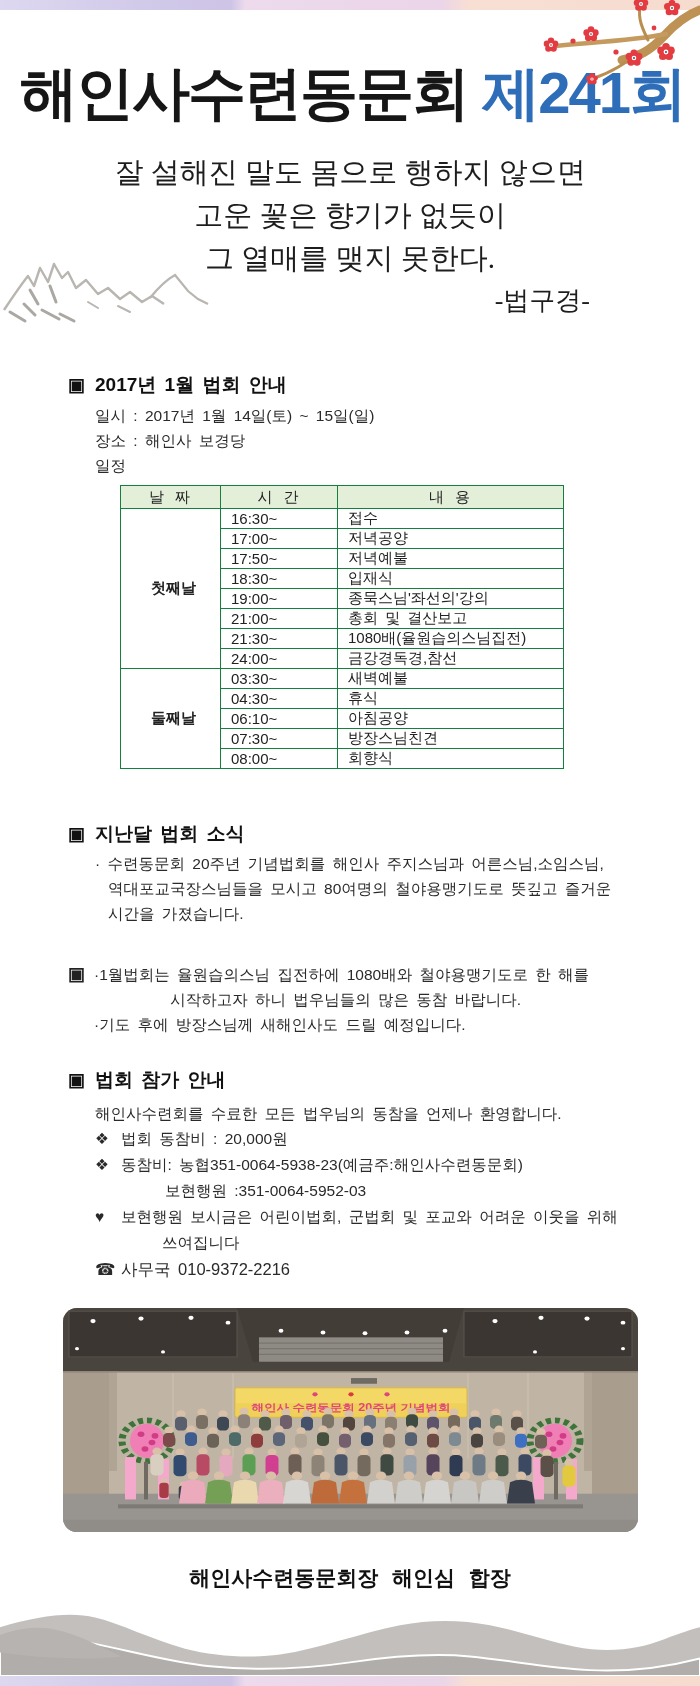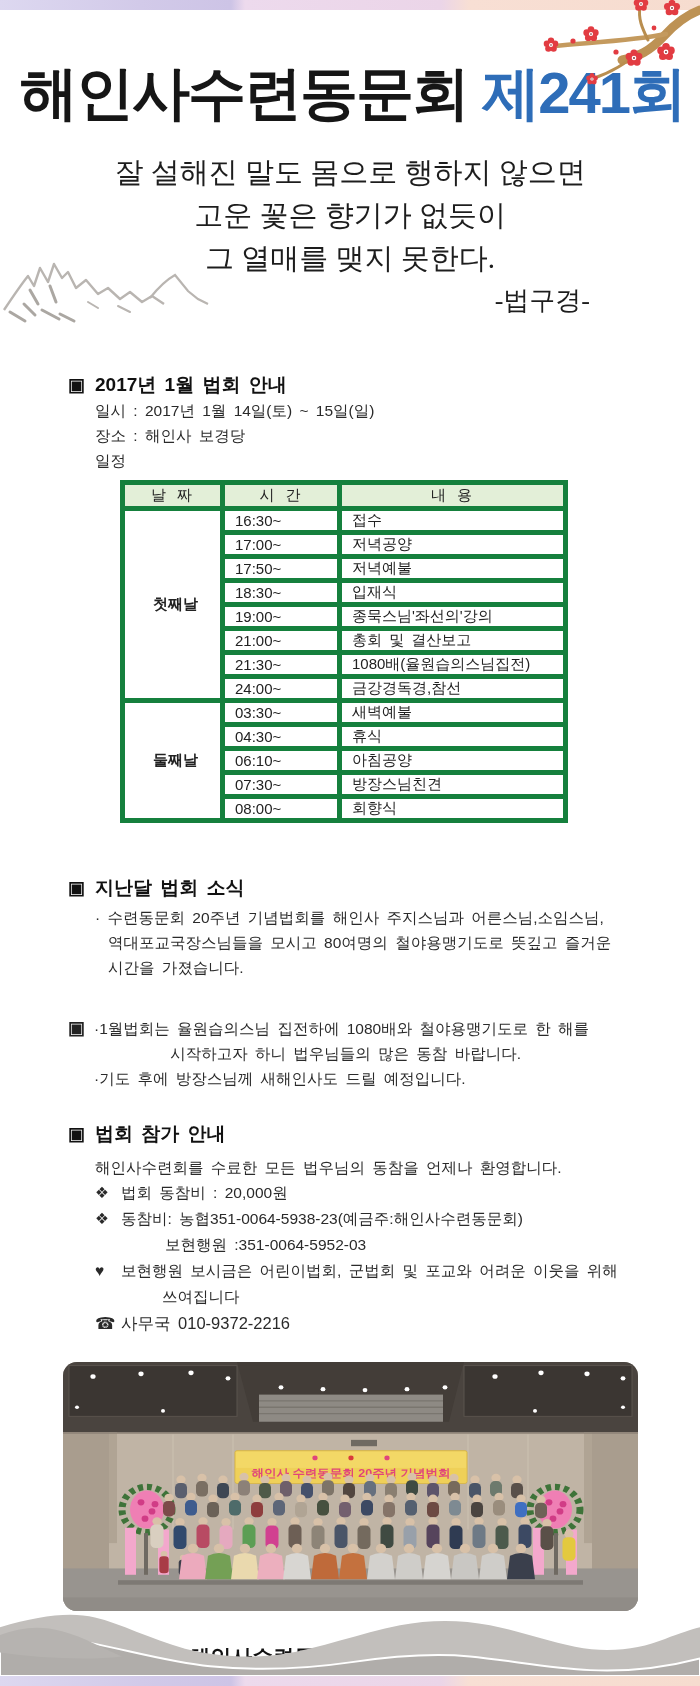--- a/index.html
+++ b/index.html
@@ -28,21 +28,21 @@
   .mtn-left { position:absolute; top:246px; left:0; width:218px; height:80px; }
 
   
   .sec { margin:0 45px 0 68px; word-spacing:3px; }
   .sec-h { display:flex; align-items:center; gap:10px; font-size:19px; font-weight:700; color:#111; }
   .sec-h .mark { font-size:18px; line-height:1; }
   .detail { padding-left:27px; font-size:15.5px; line-height:25px; color:#2a2a2a; }
 
   
   table.sched { border-collapse:collapse; margin:7px 0 0 52px; table-layout:fixed; }
-  table.sched th, table.sched td { border:5px solid #15803d; font-size:15px; color:#222; }
+  table.sched th, table.sched td { border:1px solid #15803d; font-size:15px; color:#222; }
   table.sched th { background:#e3efd8; font-weight:500; height:23px; letter-spacing:2px; }
   table.sched td { height:19px; padding:0 4px 0 10px; }
   td.day { text-align:center; padding:0; font-size:15px;font-weight:bold; }
   col.c1 { width:100px; } col.c2 { width:117px; } col.c3 { width:226px; }
 
   .gap52 { height:52px; } .gap36 { height:36px; } .gap30 { height:30px; }
 
   .para { padding-left:27px; font-size:15.5px; line-height:25px; color:#2a2a2a; }
   .para .ind { padding-left:13px; }
 
@@ -50,21 +50,21 @@
   .jan .mark { font-size:18px; font-weight:700; line-height:25px; }
   .jan .lines { font-size:15.5px; line-height:25px; color:#2a2a2a; }
   .jan .lines .ind { padding-left:8px;text-align:center; }
 
   .pi { display:flex; padding-left:27px; font-size:15.5px; line-height:26px; color:#2a2a2a; }
   .pi .m { width:26px; flex:none; }
   .pi-sub { padding-left:97px; font-size:15.5px; line-height:26px; color:#2a2a2a; }
   .pi.phone { font-size:16.5px; }
 
   
-  .photo { position:relative; width:575px; height:249px; margin:26px auto 17px;
+  .photo { position:relative; width:575px; height:224px; margin:26px auto 17px;
            border-radius:14px; overflow:hidden; background:#9a968f; }
   .photo svg { display:block; width:100%; height:100%; }
 
   .caption { margin-top:32px; text-align:center; font-size:21px; font-weight:700;
              word-spacing:8px; color:#111; }
 
   .mtn-bottom { position:absolute; bottom:10px; left:0; width:700px; height:78px; }
 </style>
 </head>
 <body>
@@ -119,21 +119,21 @@
     <path d="M88,56 l10,6 M118,60 l12,6" stroke="#b9b5b1" stroke-width="2" stroke-linecap="round"></path>
   </svg>
 
   <div style="height:54px"></div>
 
   <div class="sec">
     <div class="sec-h">
       <span class="mark">▣</span>
       <span>2017년 1월 법회 안내</span>
     </div>
-    <div class="detail" style="">
+    <div class="detail" style="margin-top:5px">
       <div>일시 : 2017년 1월 14일(토) ~ 15일(일)</div>
       <div>장소 : 해인사 보경당</div>
       <div>일정</div>
     </div>
 
     <table class="sched">
       <colgroup>
           <col class="c1">
           <col class="c2">
           <col class="c3">

